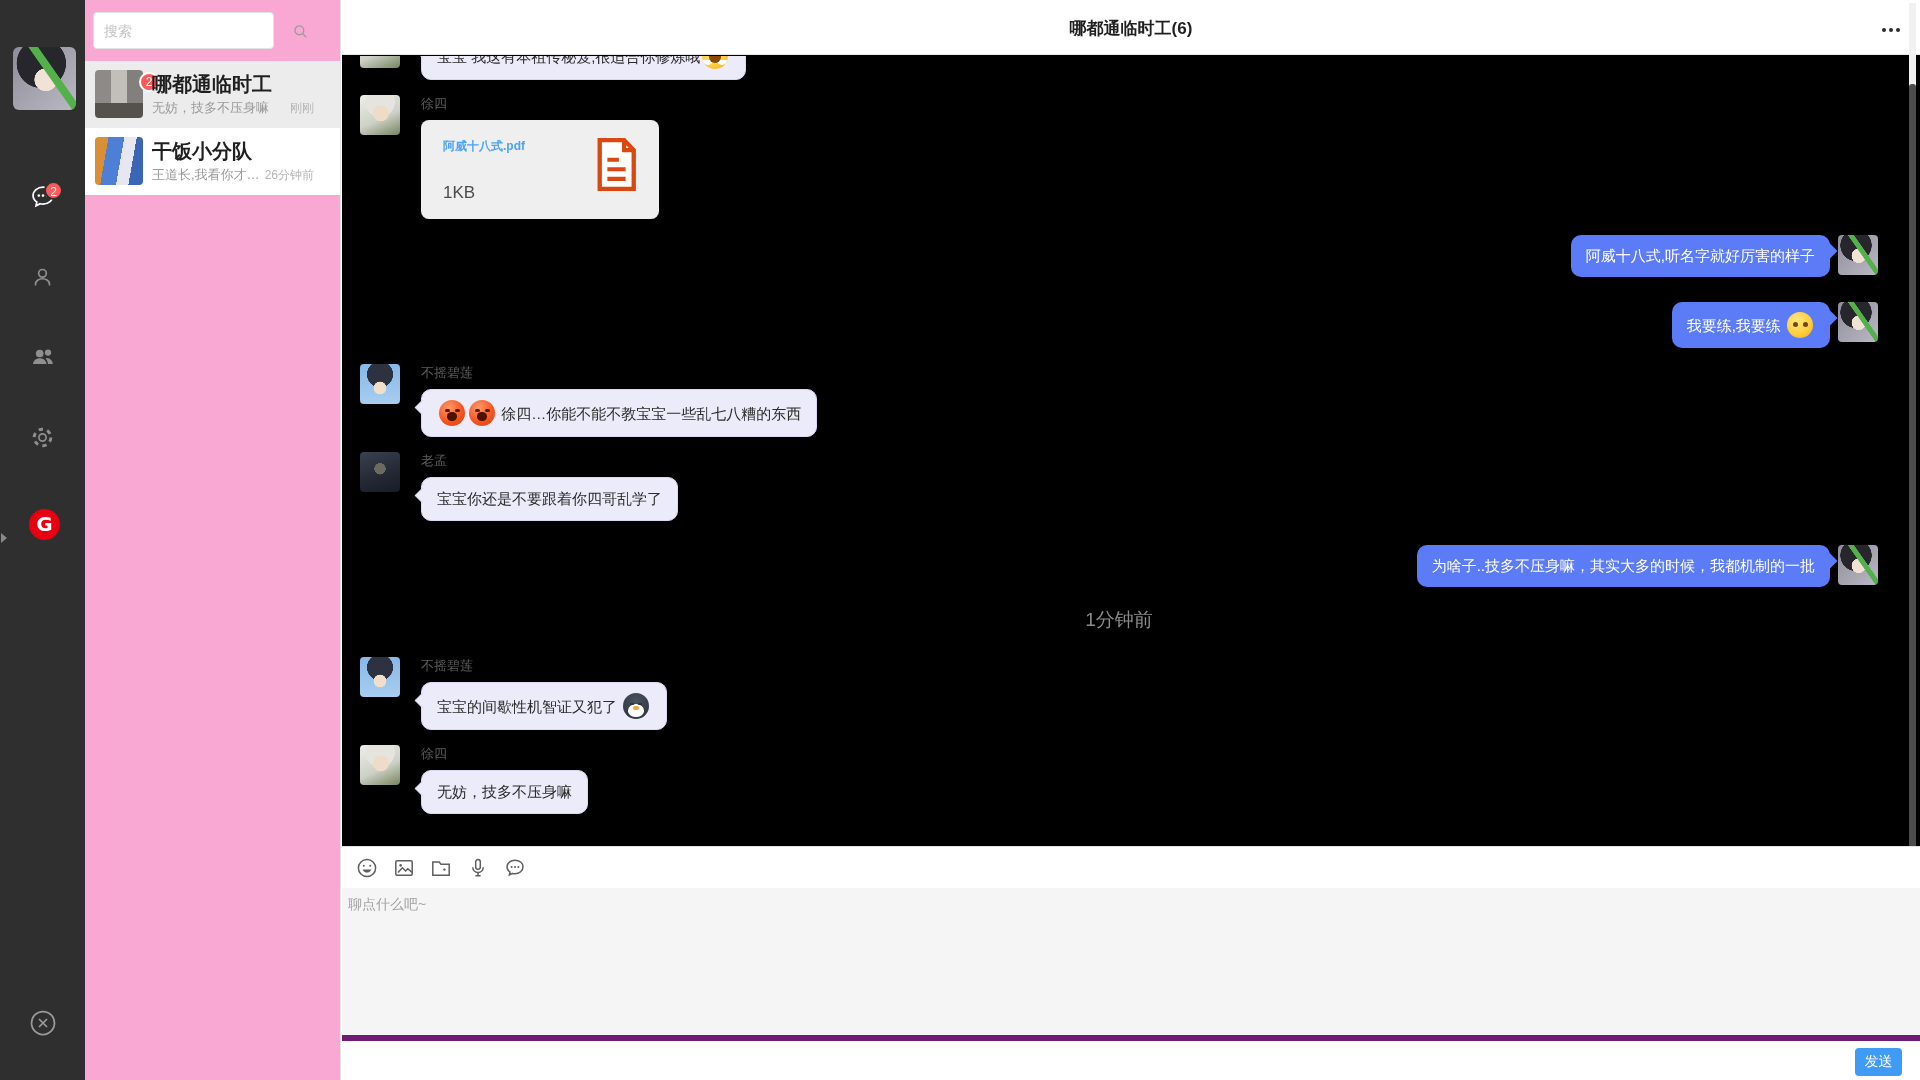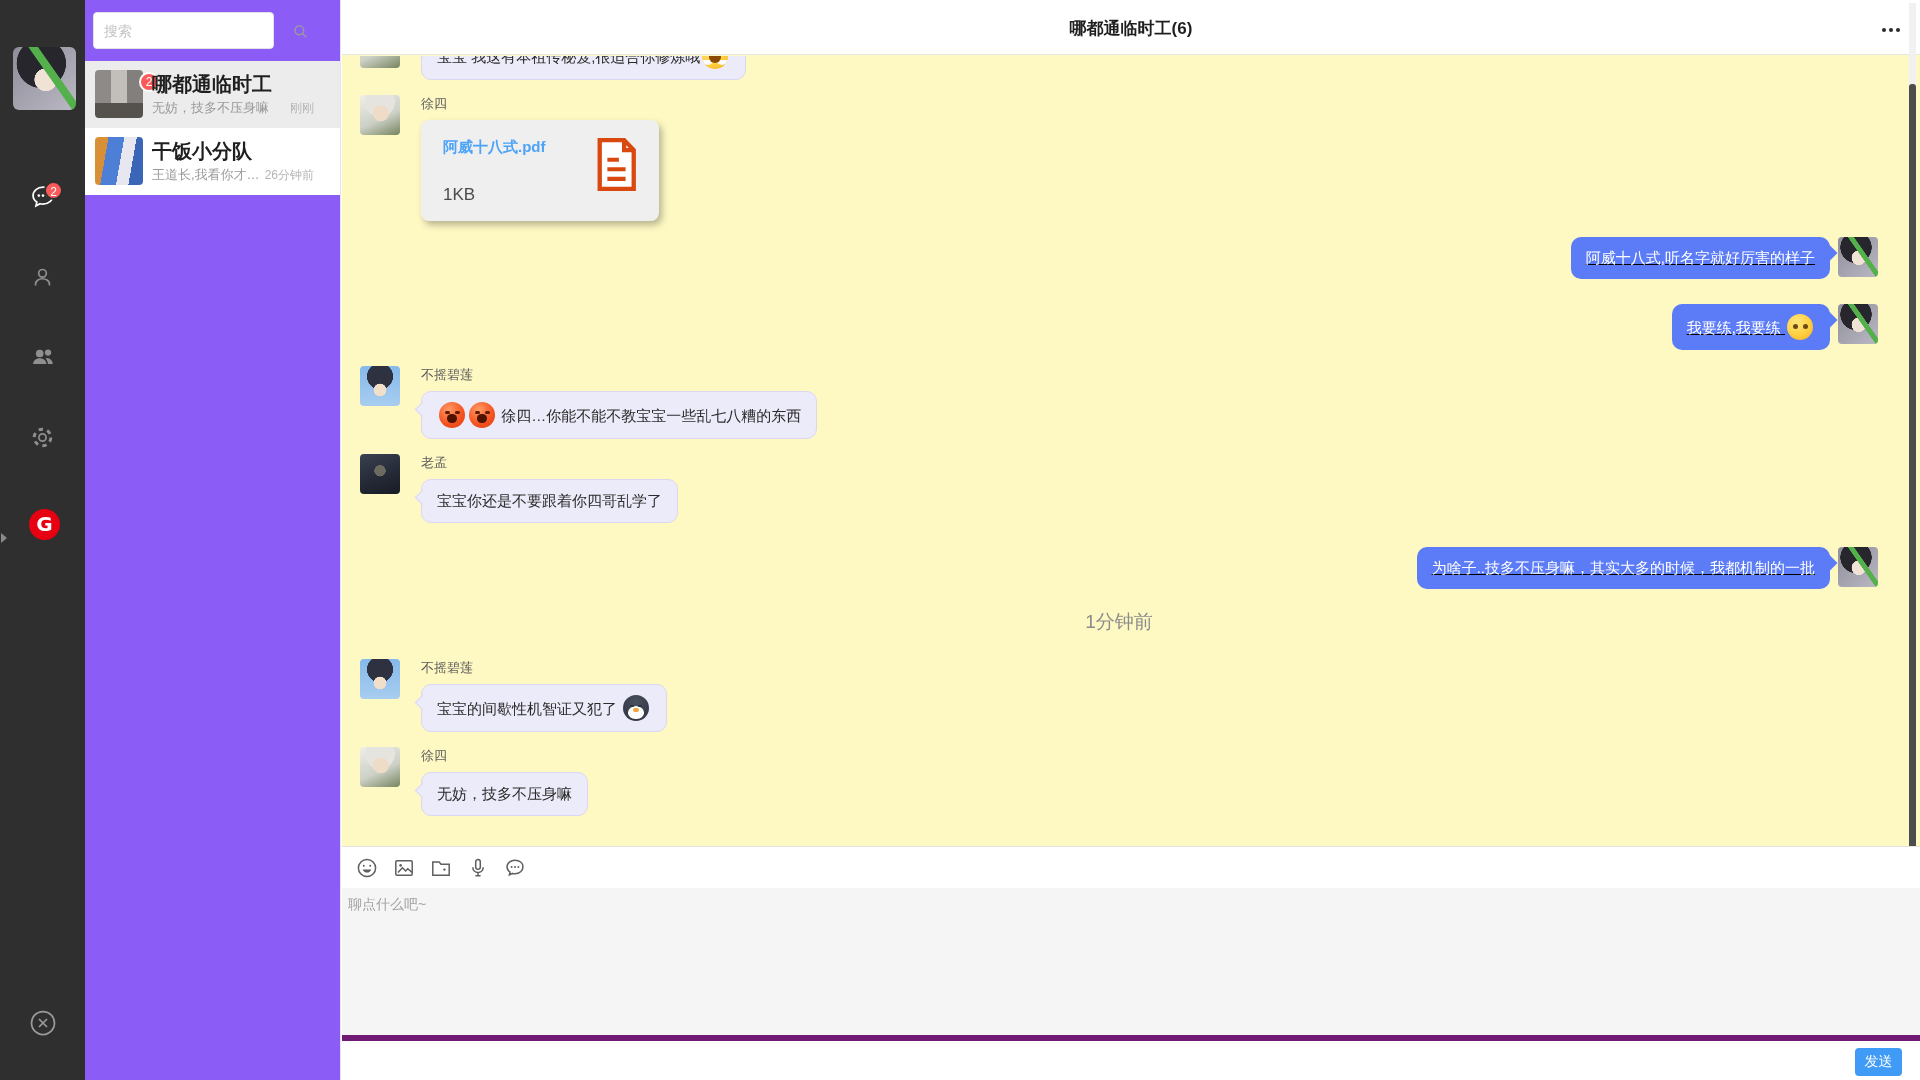--- a/index.html
+++ b/index.html
@@ -15,51 +15,51 @@
       radial-gradient(circle at 45% 26%, #26262c 0 42%, rgba(0,0,0,0) 43%),
       linear-gradient(135deg,#8e8d99,#b9b8c3); }
   .rail-btn { position:absolute; left:50%; transform:translateX(-50%); width:30px; height:30px; display:flex; align-items:center; justify-content:center; }
   .rail-badge { position:absolute; left:44px; top:181px; min-width:19px; height:19px; border-radius:10px; background:#fa5a5a;
     color:#fff; font-size:12px; line-height:19px; text-align:center; border:2px solid #2f2f2f; z-index:3; }
   .g-logo { position:absolute; left:29px; top:509px; width:31px; height:31px; border-radius:50%; background:#e60012;
     color:#fff; font-weight:bold; font-size:20px; text-align:center; line-height:31px; font-family:"DejaVu Sans",sans-serif; }
   .edge-arrow { position:absolute; left:1px; top:533px; width:0; height:0; border-left:6px solid #8a8a8a; border-top:5px solid transparent; border-bottom:5px solid transparent; }
 
   
-  .panel { position:absolute; left:85px; top:0; bottom:0; width:256px; background:#8b5cf6; border-right:1px solid #e4e4e4; }
+  .panel { position:absolute; left:85px; top:0; bottom:0; width:256px; background:#f9a8d4; border-right:1px solid #e4e4e4; }
   .search-box { position:absolute; left:8px; top:12px; width:181px; height:37px; border:1px solid #e3e3e3; border-radius:4px; background:#fff; }
   .search-box input { width:100%; height:100%; border:none; outline:none; background:transparent; padding:0 10px; font-size:14px; color:#333; }
   .search-box input::placeholder { color:#c3c3c3; }
   .search-btn { position:absolute; left:198px; top:14px; width:34px; height:34px; display:flex; align-items:center; justify-content:center; }
   .chat-item { position:absolute; left:0; width:255px; height:67px; background:#fff; cursor:pointer; }
   .chat-item.selected { background:#ececec; }
   .ci-avatar { position:absolute; left:10px; top:9px; width:48px; height:48px; border-radius:4px; }
   .ci-avatar.g1 { background:
       linear-gradient(rgba(0,0,0,0) 68%, #55524e 69%),
       linear-gradient(90deg,#8d8a88 0 33%, #c2bfba 33% 66%, #827f7c 66%); }
   .ci-avatar.g2 { background:linear-gradient(100deg,#d98f35 0 24%, #4d7fd6 24% 52%, #e8e6ef 52% 74%, #3b66b8 74%); }
   .ci-badge { position:absolute; left:44px; top:2px; min-width:20px; height:20px; border-radius:10px; background:#fa5a5a;
     color:#fff; font-size:12px; line-height:16px; text-align:center; border:2px solid #fff; }
   .ci-title { position:absolute; left:67px; top:10px; font-size:20px; font-weight:bold; color:#1f1f1f; }
   .ci-msg { position:absolute; left:67px; top:38px; width:120px; font-size:13px; color:#9a9a9a; white-space:nowrap; overflow:hidden; }
   .ci-time { position:absolute; right:26px; top:39px; font-size:12px; color:#b5b5b5; }
 
   
-  .main { position:absolute; left:342px; right:0; top:0; bottom:0; background:#fef9c3; }
+  .main { position:absolute; left:342px; right:0; top:0; bottom:0; background:#000000; }
   .chat-header { position:absolute; left:0; right:0; top:0; height:55px; background:#fff; border-bottom:1px solid #e6e6e6; }
   .chat-title { position:absolute; left:0; right:0; top:17px; text-align:center; font-size:17px; font-weight:bold; color:#1f1f1f; }
   .more-menu { position:absolute; right:16px; top:24px; width:26px; height:12px; display:flex; gap:3px; align-items:center; justify-content:center; cursor:pointer; }
   .more-menu i { width:4px; height:4px; border-radius:50%; background:#2b2b2b; }
 
   .msg-area { position:absolute; left:0; right:0; top:56px; height:789px; overflow:hidden; padding:6px 42px 0 18px; }
   .scroll-track { position:absolute; right:4px; top:3px; bottom:0; width:7px; background:#f1f1f1; }
   .scroll-thumb { position:absolute; right:4px; top:84px; bottom:0; width:7px; background:#4c4c4c; border-radius:3px; }
 
   .mrow { display:flex; align-items:flex-start; margin-bottom:15px; }
-  .mrow.right { justify-content:flex-end;text-decoration:underline; }
+  .mrow.right { justify-content:flex-end; }
   .av { width:40px; height:40px; border-radius:4px; flex:none; cursor:pointer; }
   .av-xusi { background:
       radial-gradient(circle at 52% 46%, #eedbc8 0 26%, rgba(0,0,0,0) 27%),
       radial-gradient(circle at 50% 18%, #e6e4df 0 38%, rgba(0,0,0,0) 39%),
       linear-gradient(155deg,#efefeb,#ccd0c5 58%,#76845f); }
   .av-bulian { background:
       radial-gradient(circle at 50% 60%, #f2dfc9 0 20%, rgba(0,0,0,0) 21%),
       radial-gradient(circle at 50% 26%, #2e3140 0 36%, rgba(0,0,0,0) 37%),
       linear-gradient(#85b9ea,#a8cdf0); }
   .av-laomeng { background:
@@ -78,21 +78,21 @@
     border-left:1px solid #dbd7f2; border-bottom:1px solid #dbd7f2; transform:rotate(45deg); }
   .bubble.blue { background:#5b7bf7; color:#fff; margin-right:8px; }
   .bubble.blue::after { content:""; position:absolute; right:-5px; top:10px; width:12px; height:12px; background:#5b7bf7; transform:rotate(45deg); }
   .mrow.right .av { margin-left:0; }
 
   .clip-top { margin-top:-30px;text-align:right; }       
   .clip-top .av { margin-top:-4px; }
 
   .file-card { position:relative; width:238px; background:#efefef; border-radius:8px; padding:18px 18px 16px 22px;
     box-shadow:3px 4px 7px rgba(0,0,0,.28); cursor:pointer; }
-  .file-name { font-size:15px; font-weight:bold; color:#4da3f7; margin-bottom:18px; }
+  .file-name { font-size:12px; font-weight:bold; color:#4da3f7; margin-bottom:18px; }
   .file-size { font-size:17px; color:#4c4c4c;margin-top:28px; }
   .file-icon { position:absolute; right:20px; top:16px; }
 
   .time-divider { text-align:center; font-size:19px; color:#8b8b8b; margin:20px 0 24px; }
 
   .emo { position:relative; display:inline-block; width:26px; height:26px; border-radius:50%; vertical-align:-7px; margin:0 2px; }
   .emo.yellow { background:radial-gradient(circle at 38% 32%, #ffe173 12%, #ffcf3e 55%, #f2a922); }
   .emo::before { content:""; position:absolute; left:6px; top:9px; width:4px; height:4px; border-radius:50%; background:#6b4a12; box-shadow:10px 0 0 #6b4a12; }
   .emo-hug::before { width:5px; height:3px; border-radius:2px; top:8px; box-shadow:9px 0 0 #6b4a12; }
   .emo-hug::after { content:""; position:absolute; left:7px; top:13px; width:12px; height:7px; background:#8a4b00;

